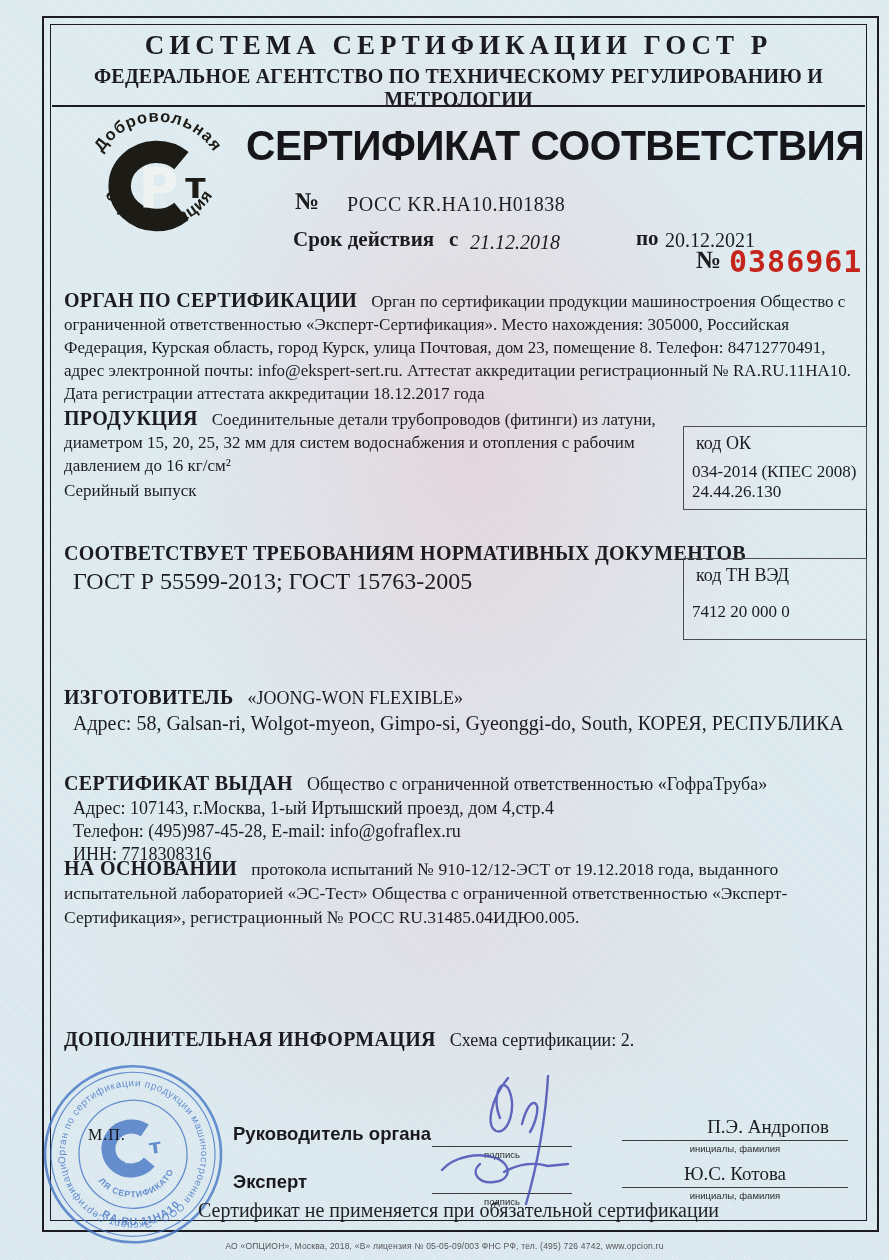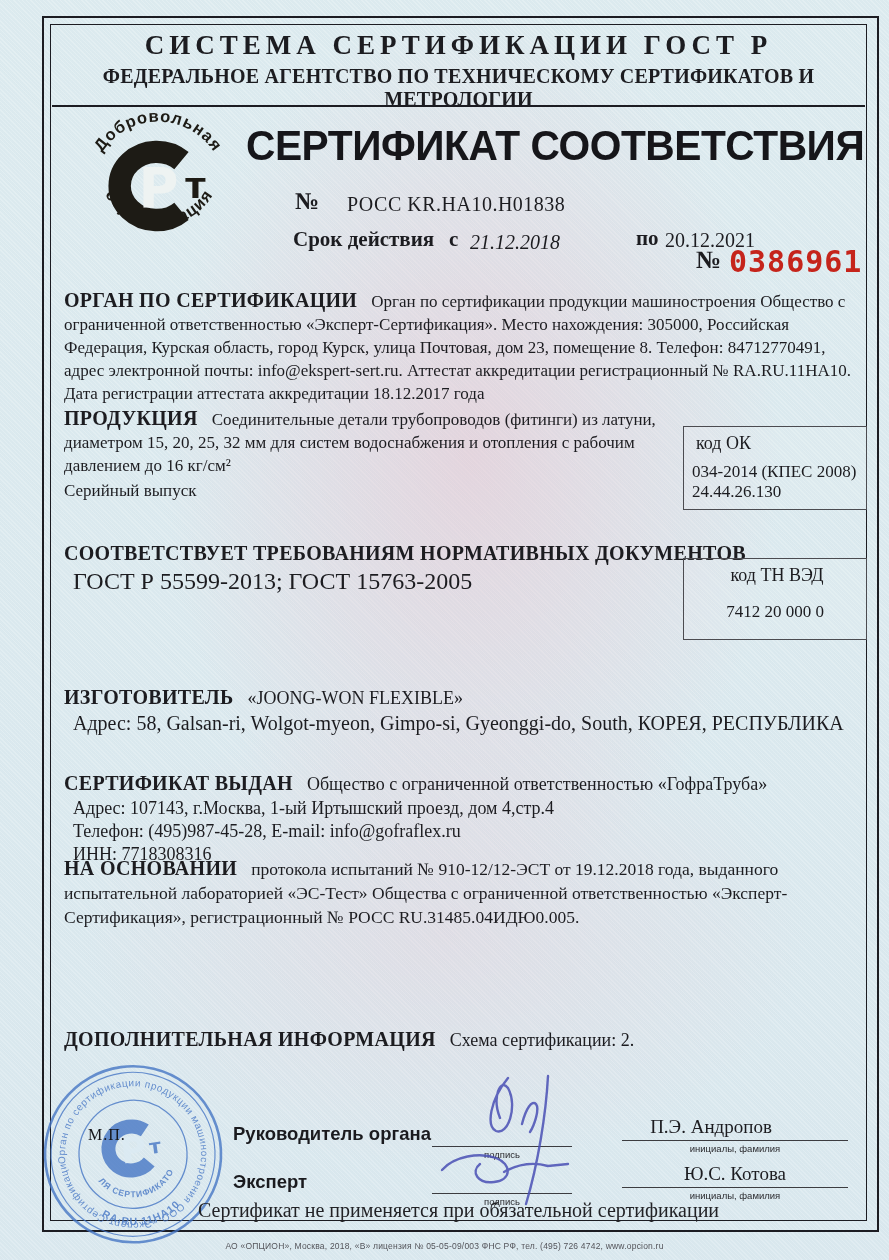--- a/index.html
+++ b/index.html
@@ -29,21 +29,21 @@
   .formno-label{left:696px;top:246px;font-size:25px;font-weight:bold;}
   .formno-value{left:729px;top:244px;font-family:"DejaVu Sans Mono",monospace;font-size:30px;font-weight:bold;color:#c5241b;letter-spacing:1px;}
   .para{font-size:17px;line-height:23px;}
   .para .lbl{font-size:20px;font-weight:bold;letter-spacing:0.3px;margin-right:14px;}
   .org-para{left:64px;top:289px;width:800px;}
   .product-para{left:64px;top:407px;width:622px;}
   .serial-line{margin-top:2px;}
   .code-box{border:1.5px solid #4b4b50;background:rgba(255,255,255,0.06);padding:6px 8px 4px 8px;font-size:17px;}
   .code-box .code-label{font-size:18px;margin-left:4px;margin-bottom:8px;}
   .box-ok{left:683px;top:426px;width:166px;height:72px;}
-  .box-tnved{left:683px;top:558px;width:166px;height:70px;text-align:center;}
+  .box-tnved{left:683px;top:558px;width:166px;height:70px;}
   .box-tnved .code-line{margin-top:16px;}
   .comp-label{left:64px;top:542px;font-size:20px;font-weight:bold;letter-spacing:0.3px;}
   .comp-standards{left:73px;top:568px;font-size:24px;}
   .manu-para{left:64px;top:686px;width:800px;}
   .manu-name{font-size:18px;}
   .manu-address{left:73px;top:712px;font-size:20px;}
   .issued-para{left:64px;top:772px;width:800px;}
   .issued-name{font-size:18px;}
   .issued-lines{left:73px;top:797px;font-size:18px;line-height:23px;}
   .basis-para{left:64px;top:856px;width:802px;font-size:17.5px;line-height:24px;}
@@ -57,38 +57,38 @@
   .line-sign1{left:432px;top:1146px;width:140px;}
   .line-sign2{left:432px;top:1193px;width:140px;}
   .line-name1{left:622px;top:1140px;width:226px;}
   .line-name2{left:622px;top:1187px;width:226px;}
   .sig-caption{font-family:"Liberation Sans",sans-serif;font-size:9.5px;color:#2a2a2e;text-align:center;}
   .cap-sign1{left:432px;top:1149px;width:140px;}
   .cap-sign2{left:432px;top:1196px;width:140px;}
   .cap-name1{left:622px;top:1143px;width:226px;}
   .cap-name2{left:622px;top:1190px;width:226px;}
   .sig-name{font-size:19px;text-align:center;}
-  .name-head{left:598px;top:1116px;width:226px;}
+  .name-head{left:655px;top:1116px;width:226px;}
   .name-expert{left:622px;top:1163px;width:226px;}
   .footer-note{left:52px;top:1199px;width:813px;text-align:center;font-size:20px;color:#222226;}
   .fine-print{left:0;top:1241px;width:889px;text-align:center;font-family:"Liberation Sans",sans-serif;font-size:8.5px;color:#54545a;letter-spacing:0.2px;}
   .logo-svg{left:78px;top:108px;width:166px;height:152px;}
   .stamp-svg{left:26px;top:1056px;width:218px;height:196px;transform:rotate(-8deg);}
   .sign-svg{left:428px;top:1072px;width:195px;height:138px;}
 </style>
 </head>
 <body>
 
 <div class="page">
 
   <div class="abs frame-outer"></div>
   <div class="abs frame-inner"></div>
 
   <div class="abs hdr1">СИСТЕМА СЕРТИФИКАЦИИ ГОСТ Р</div>
-  <div class="abs hdr2">ФЕДЕРАЛЬНОЕ АГЕНТСТВО ПО ТЕХНИЧЕСКОМУ СЕРТИФИКАТОВ И МЕТРОЛОГИИ</div>
+  <div class="abs hdr2">ФЕДЕРАЛЬНОЕ АГЕНТСТВО ПО ТЕХНИЧЕСКОМУ РЕГУЛИРОВАНИЮ И МЕТРОЛОГИИ</div>
   <div class="abs hdr-divider"></div>
 
   <svg class="abs logo-svg" viewBox="0 0 170 156">
     <defs>
       <path id="arcTop" d="M 14,82 A 68,68 0 0 1 150,82"></path>
       <path id="arcBot" d="M 20,68 A 64,64 0 0 0 146,68"></path>
     </defs>
     <text font-family="Liberation Sans, sans-serif" font-size="17" font-weight="bold" fill="#1d1b15" letter-spacing="1" text-anchor="middle">
       <textPath href="#arcTop" startOffset="50%">Добровольная</textPath>
     </text>

